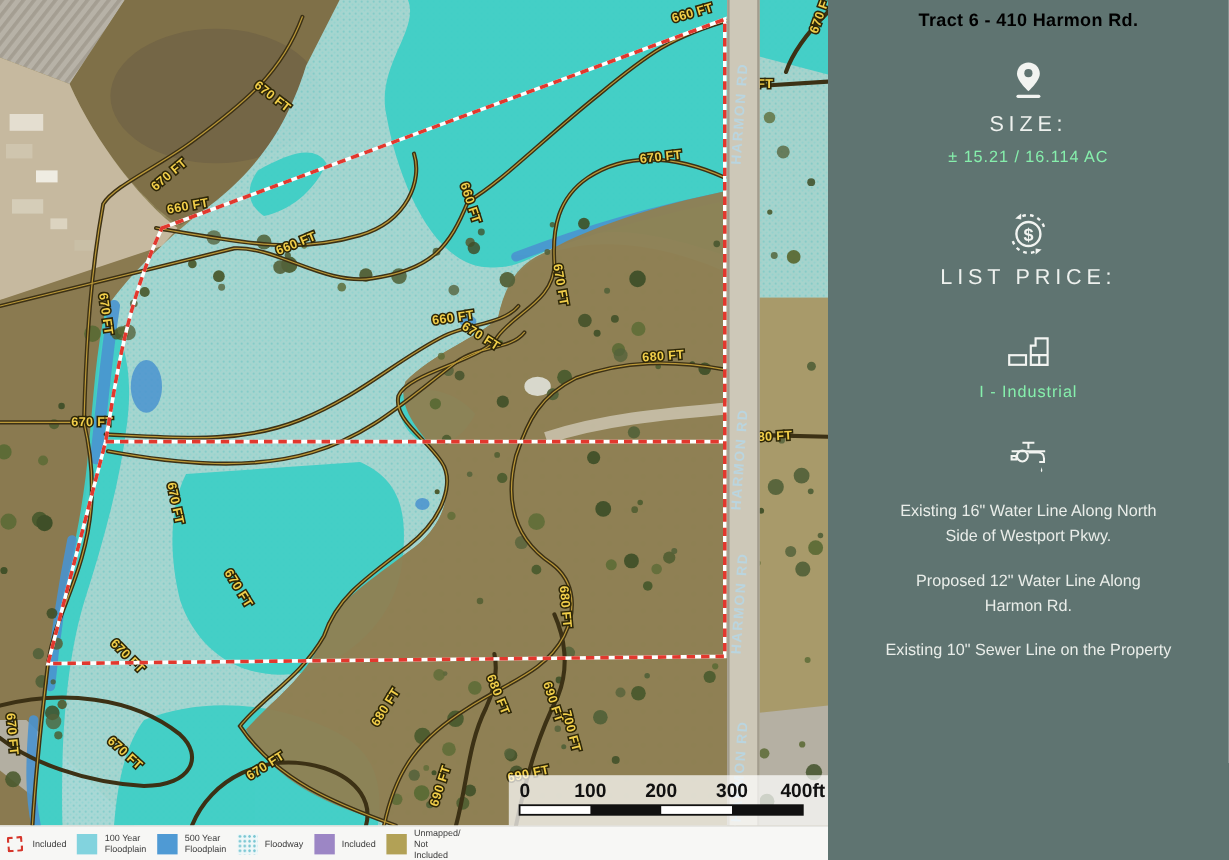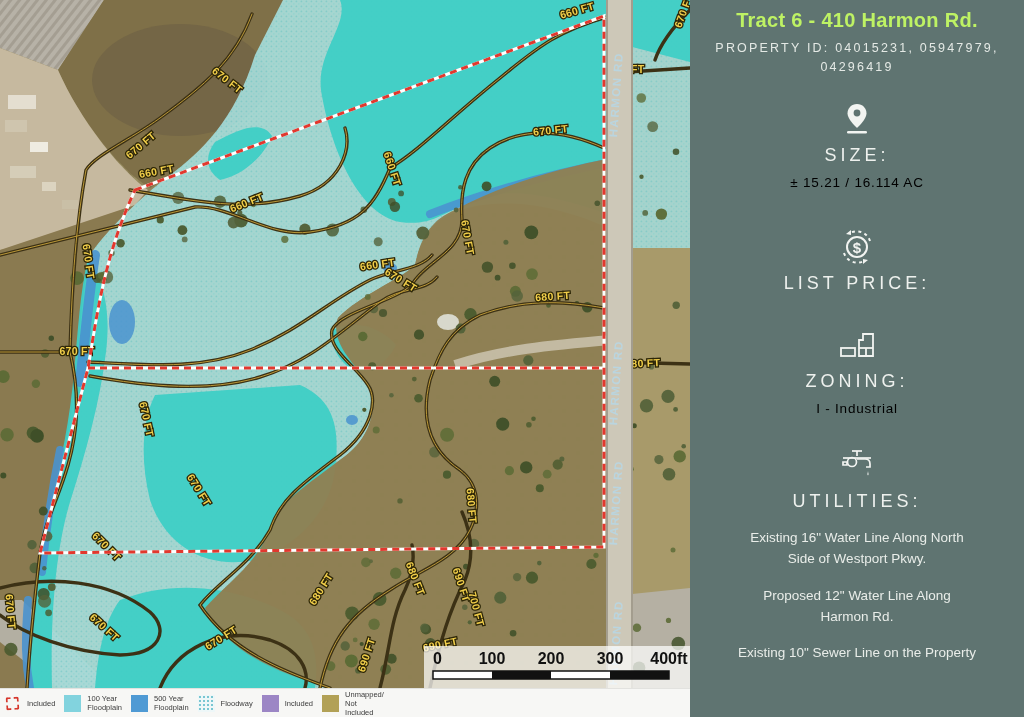--- a/index.html
+++ b/index.html
@@ -12,25 +12,25 @@
   
   #legend{height:29px;background:#f7f7f5;border-top:1px solid #e2e2df;display:flex;align-items:center;
           padding-left:4px;gap:0;}
   .lg-item{display:flex;align-items:center;margin-right:9px;}
   .lg-swatch{width:17px;height:17px;margin-right:6px;flex:0 0 17px;}
   .lg-boundary{width:13px;height:13px;border:2px dashed #d6372c;border-radius:2px;margin:0 8px 0 2px;background:transparent;transform:rotate(-4deg);}
   .lg-dots{background-image:radial-gradient(#79c6d2 1px, transparent 1.2px);background-size:4px 4px;background-color:#eef7f8;}
   .lg-label{font-size:7.5px;line-height:1.2;color:#3c3c3c;white-space:pre-line;max-width:52px;}
   
   #sidebar{flex:1;background:#5f7471;color:#eef1ee;text-align:center;padding:6px 14px 0 14px;overflow:hidden;}
-  .sb-title{font-size:20px;font-weight:700;color:#bef264;letter-spacing:.3px;margin-top:3px;}
+  .sb-title{font-size:15px;font-weight:700;color:#000000;letter-spacing:.3px;margin-top:3px;}
   .sb-propid{font-size:12.5px;letter-spacing:2.2px;color:#e4e9e5;margin-top:7px;line-height:1.55;white-space:pre-line;}
   .sb-icon{margin-top:24px;height:34px;display:flex;justify-content:center;align-items:center;}
   .sb-head{font-size:18px;letter-spacing:4px;color:#eef1ee;margin-top:9px;text-align:center;}
-  .sb-val{font-size:13.5px;letter-spacing:.8px;color:#000000;margin-top:9px;}
+  .sb-val{font-size:13.5px;letter-spacing:.8px;color:#86efac;margin-top:9px;}
   .sb-para{font-size:13.5px;line-height:1.55;color:#e9ede9;margin-top:16px;white-space:pre-line;}
   svg text{user-select:none;}
 </style>
 </head>
 <body>
 
 <div id="stage">
 
   <div id="map-panel">
     <svg id="map-svg" viewBox="0 0 690 688" xmlns="http://www.w3.org/2000/svg">
@@ -381,22 +381,20 @@
         <div class="lg-item">
           <div class="lg-swatch" style="background: rgb(178, 161, 86);"></div>
           <div class="lg-label">Unmapped/ Not
 Included</div>
         </div>
       </div>
   </div>
 
   <div id="sidebar">
     <div class="sb-title">Tract 6 - 410 Harmon Rd.</div>
-    <div class="sb-propid">PROPERTY ID: 04015231, 05947979,
-04296419</div>
 
     <div class="sb-icon">
       <svg width="30" height="34" viewBox="0 0 30 34">
         <path d="M15,2 C9.5,2 5.5,6.2 5.5,11.5 C5.5,17.5 15,26 15,26 C15,26 24.5,17.5 24.5,11.5 C24.5,6.2 20.5,2 15,2 Z" fill="#f2f4f1"></path>
         <circle cx="15" cy="11" r="3.4" fill="#5f7471"></circle>
         <rect x="5" y="29" width="20" height="2.6" rx="1.3" fill="#f2f4f1"></rect>
       </svg>
     </div>
     <div class="sb-head">SIZE:</div>
     <div class="sb-val">± 15.21 / 16.114 AC</div>
@@ -414,34 +412,32 @@
     <div class="sb-head">LIST PRICE:</div>
 
     <div class="sb-icon" style="margin-top:34px">
       <svg width="40" height="30" viewBox="0 0 40 30" fill="none" stroke="#f2f4f1" stroke-width="1.8">
         <rect x="4" y="18" width="14" height="8"></rect>
         <path d="M22,26 L22,10 L26,10 L26,4 L36,4 L36,26 Z"></path>
         <line x1="22" y1="18" x2="36" y2="18"></line>
         <line x1="29" y1="18" x2="29" y2="26"></line>
       </svg>
     </div>
-    <div class="sb-head">ZONING:</div>
     <div class="sb-val">I - Industrial</div>
 
     <div class="sb-icon" style="margin-top:32px">
       <svg width="40" height="32" viewBox="0 0 40 32" fill="none" stroke="#f2f4f1" stroke-width="1.7">
         <line x1="15" y1="2" x2="25" y2="2"></line>
         <line x1="20" y1="2" x2="20" y2="7"></line>
         <line x1="6" y1="9" x2="34" y2="9"></line>
         <circle cx="15" cy="13" r="4.5"></circle>
         <path d="M20,10 L28,10 C31,10 33,12 33,15 L33,18 L29,18"></path>
         <path d="M6,13 L10,13 L10,16 L6,16 Z"></path>
         <path d="M31,22 C31,24 29.6,25 31,26.5 C32.4,25 31,24 31,22 Z" fill="#f2f4f1" stroke="none"></path>
       </svg>
     </div>
-    <div class="sb-head">UTILITIES:</div>
     <div class="sb-para">Existing 16" Water Line Along North
 Side of Westport Pkwy.</div>
     <div class="sb-para">Proposed 12" Water Line Along
 Harmon Rd.</div>
     <div class="sb-para">Existing 10" Sewer Line on the Property</div>
   </div>
 </div>
 
 </body></html>

